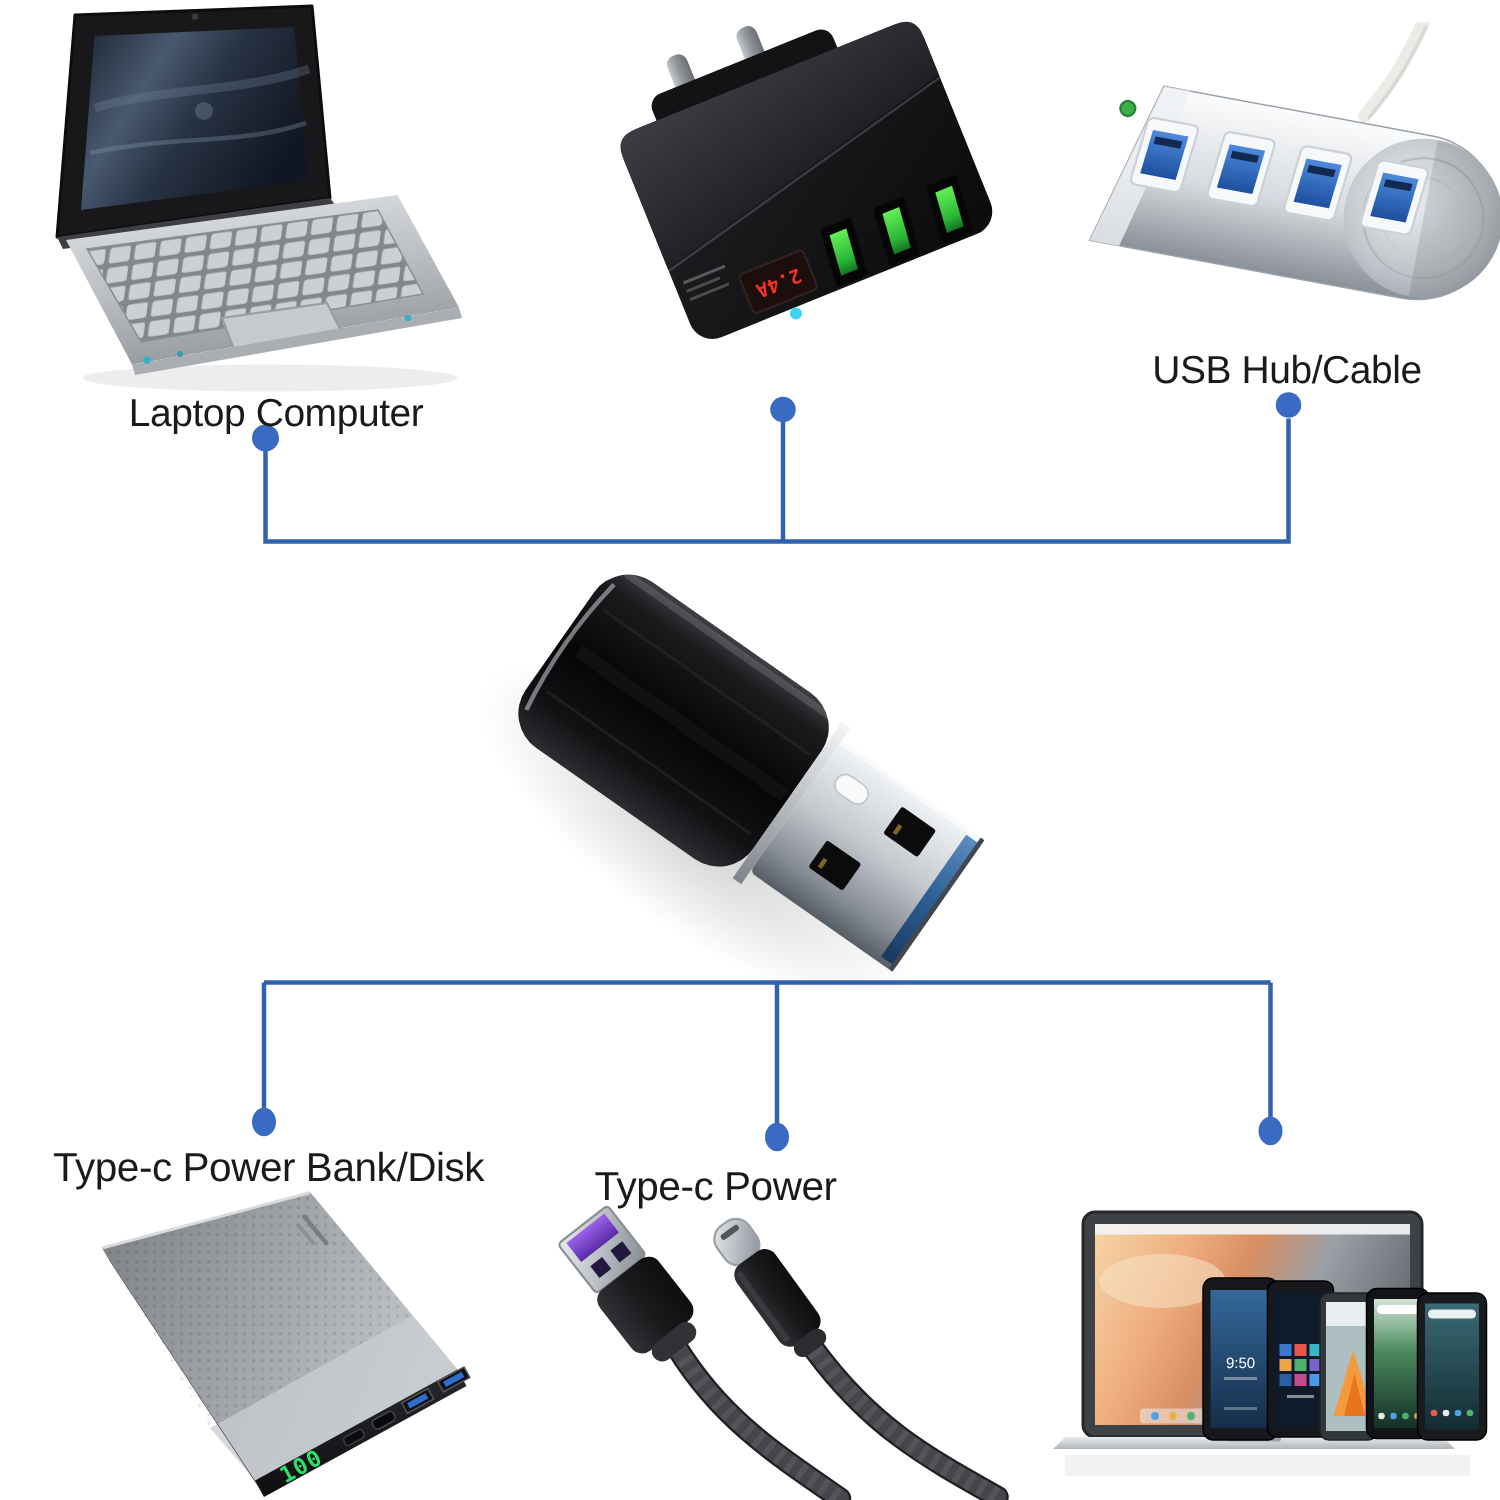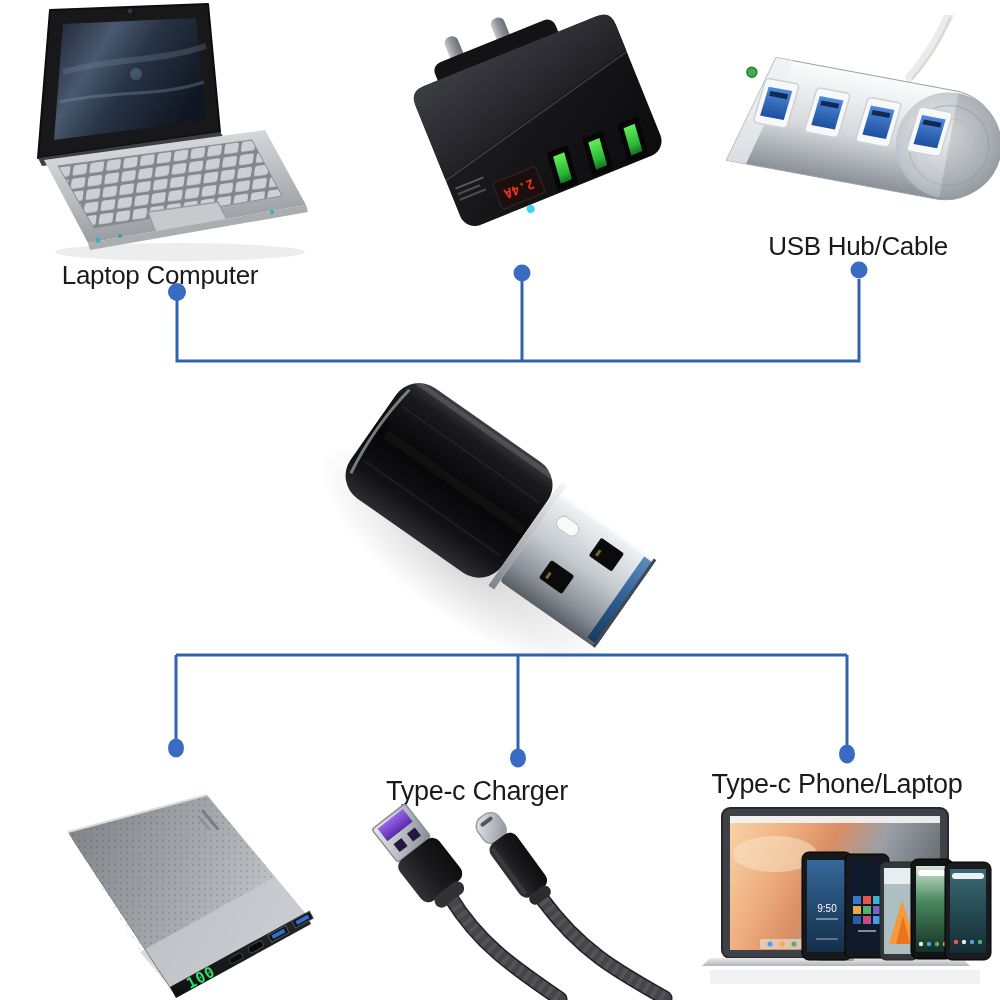--- a/index.html
+++ b/index.html
@@ -31,24 +31,24 @@
     <g style="fill:var(--dot,#3a6bc2)">
       <circle cx="177" cy="292" r="9"></circle>
       <circle cx="522" cy="273" r="8.5"></circle>
       <circle cx="859" cy="270" r="8.5"></circle>
       <ellipse cx="176" cy="748" rx="8" ry="9.5"></ellipse>
       <ellipse cx="518" cy="758" rx="8" ry="9.5"></ellipse>
       <ellipse cx="847" cy="754" rx="8" ry="9.5"></ellipse>
     </g>
   </svg>
 
-  <div class="plabel top" style="left:0;top:261px;width:320px">Laptop Computer</div>
+  <div class="plabel top" style="left:24px;top:261px;width:320px">Laptop Computer</div>
   <div class="plabel top" style="left:698px;top:232px;width:320px">USB Hub/Cable</div>
-  <div class="plabel bottom" style="left:317px;top:776px;width:320px">Type-c Charger</div>
-  <div class="plabel bottom" style="left:677px;top:769px;width:320px">Type-c Phone/Laptop</div>
+  <div class="plabel bottom" style="left:19px;top:763px;width:320px">Type-c Power Bank/Disk</div>
+  <div class="plabel bottom" style="left:317px;top:776px;width:320px">Type-c Power</div>
 
   <div class="prod" style="left:30px;top:0px">
     <svg width="290" height="265" viewBox="0 0 290 265">
       <defs>
         <linearGradient id="lapScr" x1="0" y1="0" x2="1" y2="0.5">
           <stop offset="0" stop-color="#1c2432"></stop>
             <stop offset="0.35" stop-color="#49596f"></stop>
           <stop offset="0.6" stop-color="#273243"></stop>
             <stop offset="1" stop-color="#111722"></stop>
         </linearGradient>

